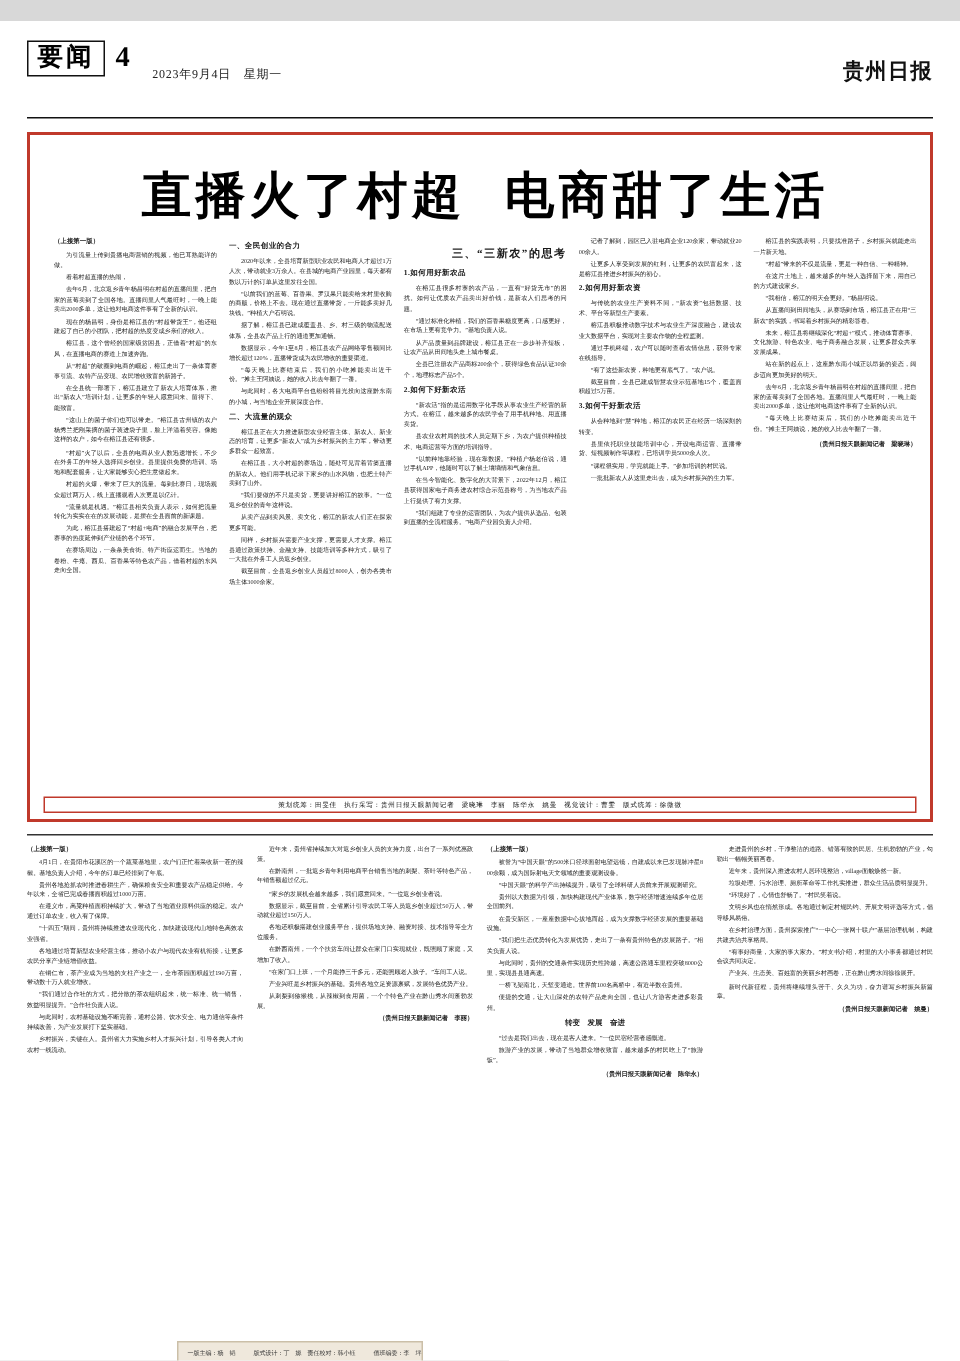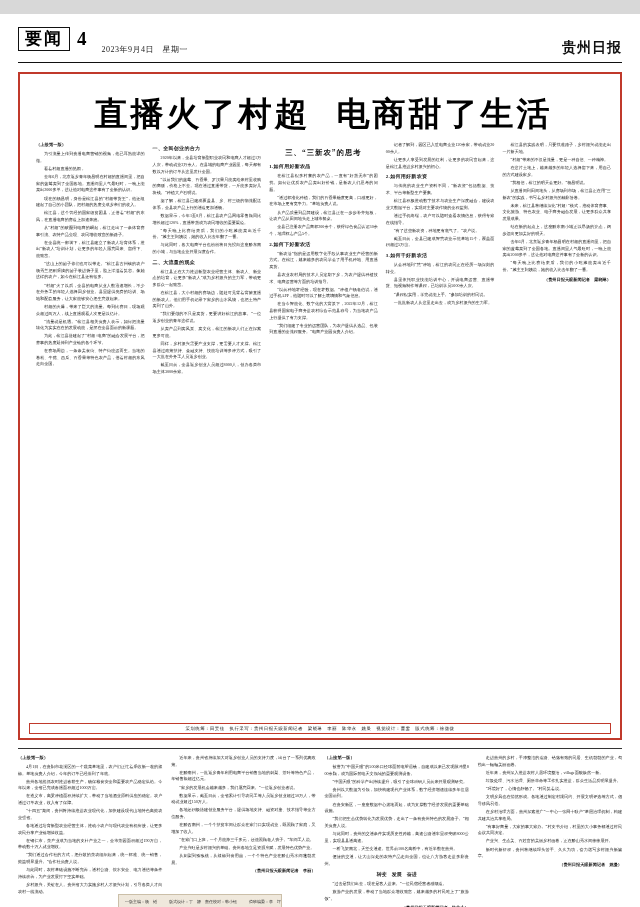--- a/index.html
+++ b/index.html
@@ -23,21 +23,21 @@
   }
 
   
   .masthead {
     position: relative;
     height: 44px;
     margin: 14px 18px 0 18px;
     border-bottom: 1.5px solid #111;
     display: flex;
     align-items: flex-end;
-    padding-bottom: 4px;
+    padding-bottom: 20px;
   }
   .masthead-left {
     display: flex;
     align-items: center;
     gap: 7px;
   }
   .section-box {
     border: 1.6px solid #111;
     padding: 2px 6px 3px 6px;
     font-size: 17px;
@@ -70,21 +70,21 @@
     padding-bottom: 1px;
   }
 
   
   .article-block {
     margin: 9px 18px 0 18px;
     border: 2px solid #c0392b;
     padding: 10px 9px 6px 16px;
     box-sizing: border-box;
     position: relative;
-    height: 668px;
+    height: 460px;
   }
   .headline {
     text-align: center;
     font-size: 33px;
     font-weight: bold;
     letter-spacing: 3px;
     font-family: "DejaVu Serif", serif;
     color: #000;
     margin: 12px 0 10px 0;
     line-height: 1.1;
@@ -129,21 +129,21 @@
   .sub-title {
     font-weight: bold;
     font-size: 5px;
     margin: 3px 0 2px 0;
     text-indent: 0;
     letter-spacing: 0.3px;
   }
   .sec-title {
     font-weight: bold;
     font-size: 7.4px;
-    text-align: center;
+    text-align: right;
     margin: 5px 0 4px 0;
     letter-spacing: 1px;
     font-family: Liberation Serif, serif;
   }
   .byline {
     font-size: 4.2px;
     text-align: right;
     margin-top: 3px;
     font-weight: bold;
   }

